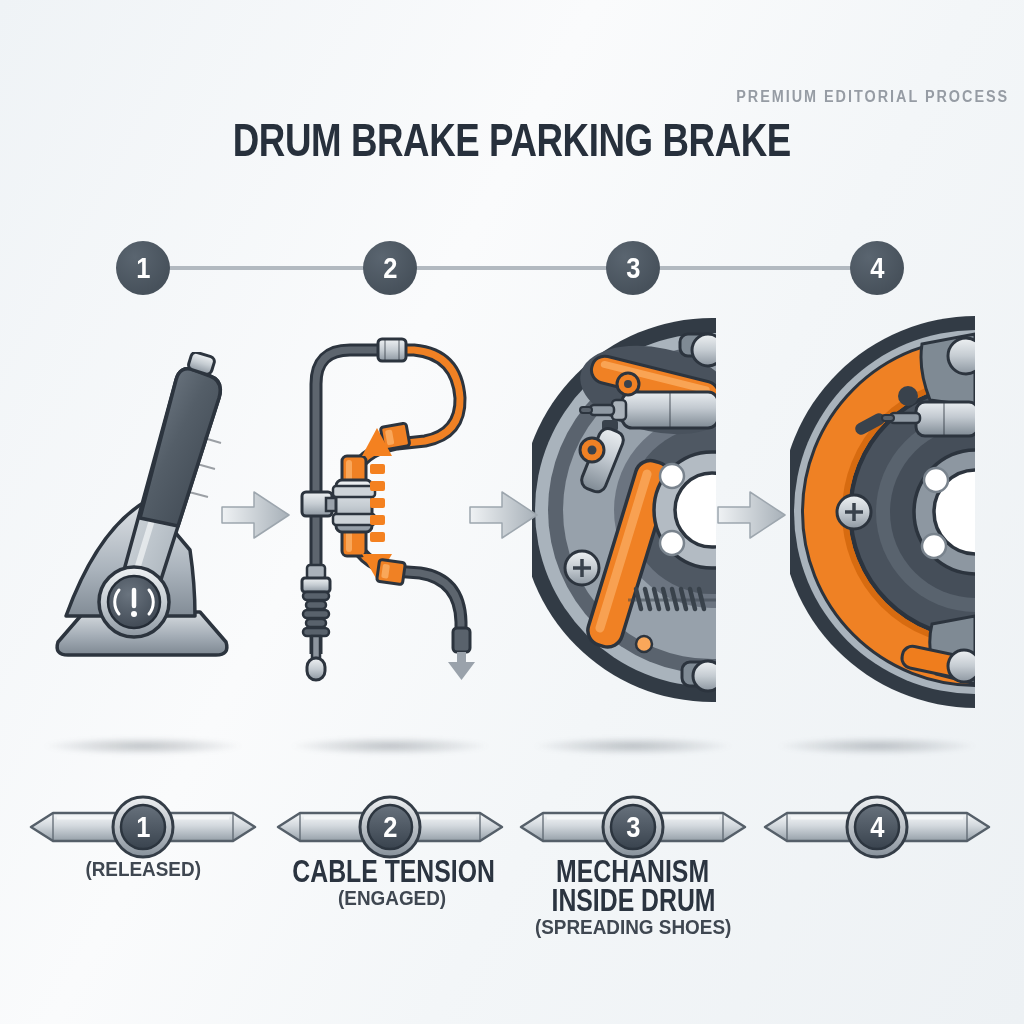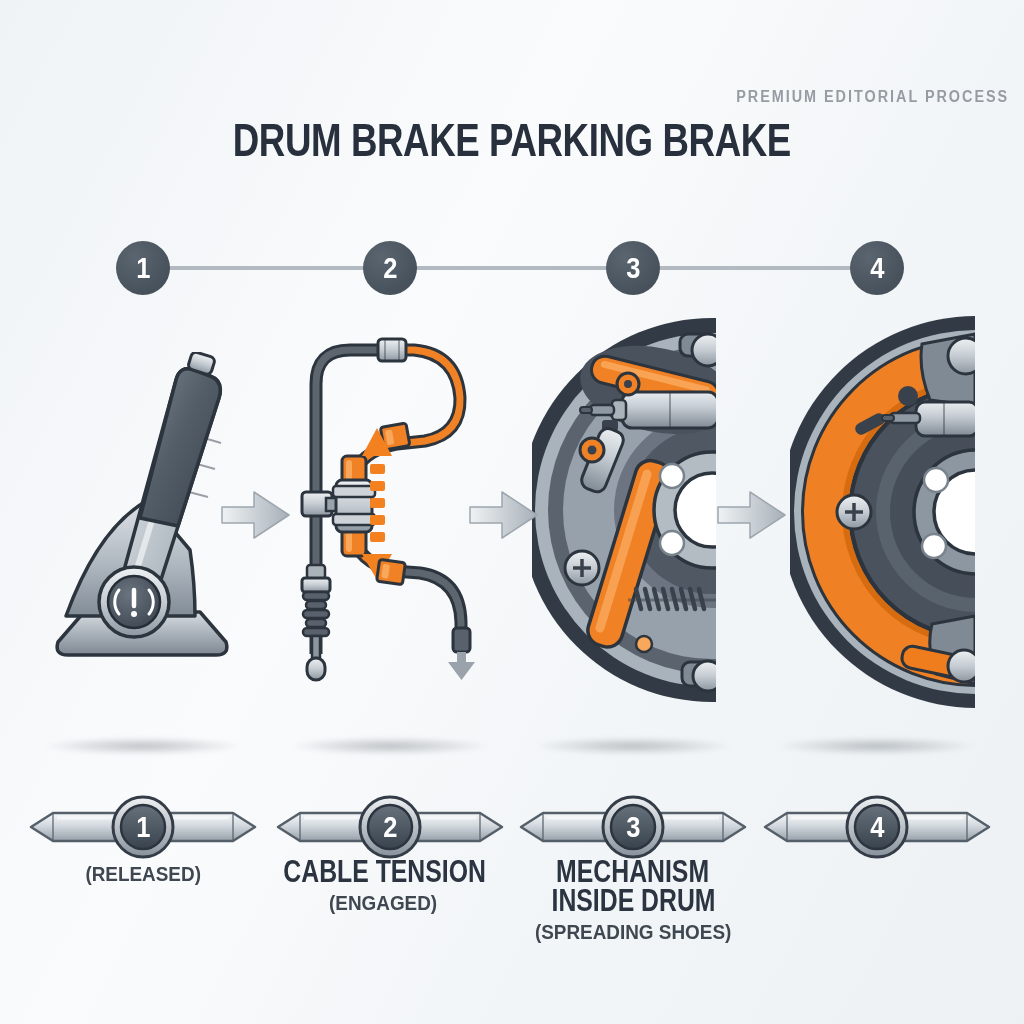--- a/index.html
+++ b/index.html
@@ -24,21 +24,21 @@
   .arrow-svg{position:absolute;width:72px;height:58px;}
   .floor-shadow{position:absolute;top:737px;width:200px;height:18px;border-radius:50%;
     background:radial-gradient(closest-side,rgba(58,68,78,.30),rgba(58,68,78,0));filter:blur(2px);}
   .badge{position:absolute;top:792px;width:240px;height:70px;}
   .badge svg{position:absolute;left:0;top:0;}
   .badge .num{position:absolute;left:96px;top:13px;width:48px;height:44px;text-align:center;
     color:#fff;font-weight:bold;font-size:30px;line-height:44px;}
   .badge .num span{display:inline-block;transform:scaleX(.85);}
   .step-label{position:absolute;top:857px;width:250px;text-align:center;color:#2b3440;}
   .step-line{display:block;font-size:31px;line-height:29px;font-weight:bold;}
-  .step-sub{display:block;margin-top:5px;font-size:21px;font-weight:600;color:#3f4751;text-align:center;}
+  .step-sub{display:block;font-size:21px;font-weight:600;color:#3f4751;text-align:center;}
 </style>
 </head>
 <body>
 
 <div id="canvas">
 
   <svg width="0" height="0" style="position:absolute" aria-hidden="true">
     <defs>
       <linearGradient id="gv" x1="0" y1="0" x2="0" y2="1">
         <stop offset="0" stop-color="#eef1f3"></stop>
@@ -329,21 +329,21 @@
       <line x1="34" y1="26" x2="206" y2="26" stroke="#ffffff" stroke-width="3" opacity=".55"></line>
       <circle cx="120" cy="35" r="30" fill="url(#gring)" stroke="#343d47" stroke-width="3"></circle>
       <circle cx="120" cy="35" r="22" fill="url(#ginn)" stroke="#2c353f" stroke-width="2.5"></circle>
     </svg>
     <div class="num"><span>4</span></div>
   </div>
 
   <div class="step-label" style="left:18px">
     <span class="step-sub"><span class="cond90">(RELEASED)</span></span>
   </div>
-  <div class="step-label" style="left:258px">
+  <div class="step-label" style="left:267px">
     <span class="step-line"><span class="cond">CABLE TENSION</span></span>
     <span class="step-sub"><span class="cond90">(ENGAGED)</span></span>
   </div>
   <div class="step-label" style="left:508px">
     <span class="step-line"><span class="cond">MECHANISM</span></span>
     <span class="step-line"><span class="cond">INSIDE DRUM</span></span>
     <span class="step-sub"><span class="cond90">(SPREADING SHOES)</span></span>
   </div>
 
 </div>

